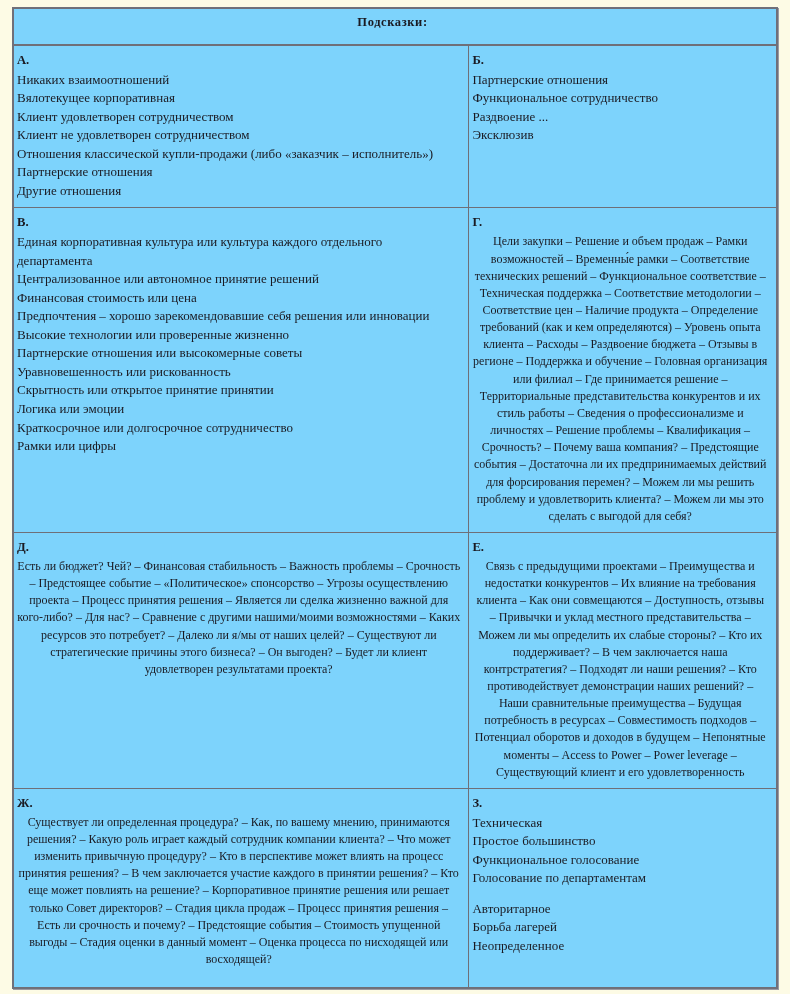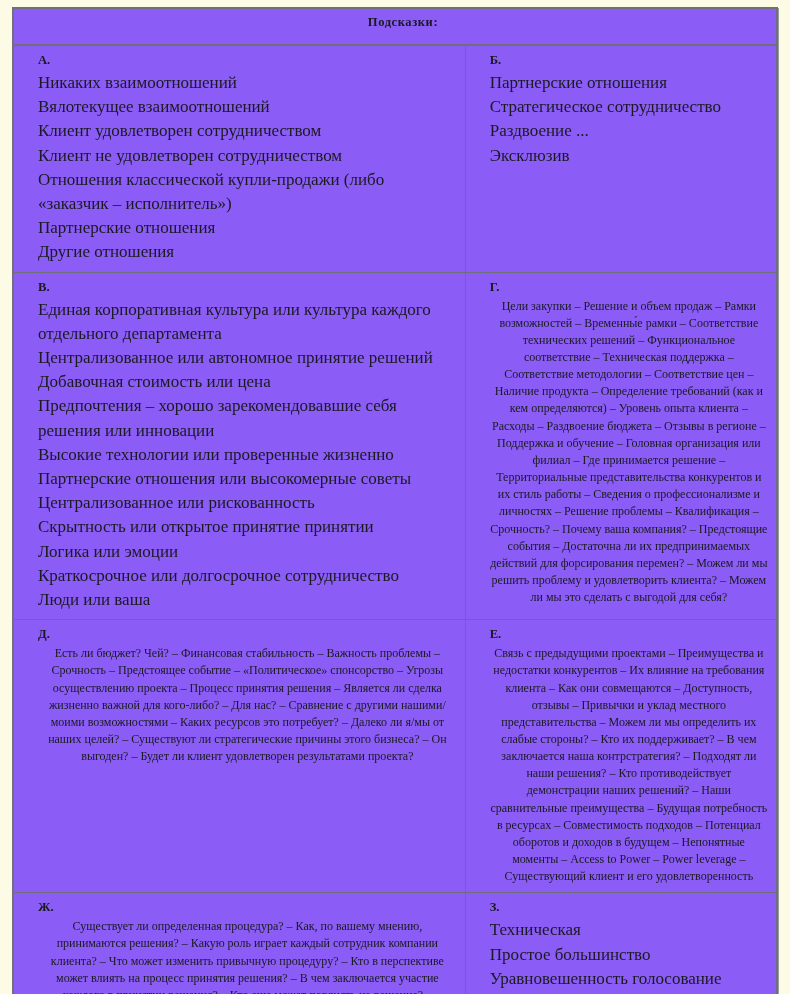--- a/index.html
+++ b/index.html
@@ -33,40 +33,40 @@
   }
   table.hints {
     width: 100%;
     border-collapse: collapse;
     table-layout: fixed;
     background: #ffffff;
   }
   table.hints td {
     border: 1px solid #6f6f78;
     vertical-align: top;
-    padding: 6px 8px 7px 24px;
-    background: #8b5cf6;
+    padding: 6px 8px 7px 3px;
+    background: #7dd3fc;
   }
   .title-cell {
     text-align: center;
     font-weight: bold;
     font-size: 12.5px;
     letter-spacing: 0.6px;
     padding-top: 7px;
     padding-bottom: 8px;
   }
   .letter {
     font-weight: bold;
     font-size: 12.6px;
     line-height: 1.42;
     margin-bottom: 1px;
     display: block;
   }
   .lines {
-    font-size: 17px;
+    font-size: 13px;
     line-height: 1.425;
   }
   .lines .ln {
     display: block;
     white-space: normal;
   }
   .lines .ln.blank {
     height: 0.9em;
   }
   .para {
@@ -99,54 +99,54 @@
     </table>
 
     <table class="hints">
       <tbody>
 
         <tr class="r-ab">
           <td style="width:60%">
             <span class="letter">А.</span>
             <div class="lines">
                 <span class="ln">Никаких взаимоотношений</span>
-                <span class="ln">Вялотекущее взаимоотношений</span>
+                <span class="ln">Вялотекущее корпоративная</span>
                 <span class="ln">Клиент удовлетворен сотрудничеством</span>
                 <span class="ln">Клиент не удовлетворен сотрудничеством</span>
                 <span class="ln">Отношения классической купли-продажи (либо «заказчик – исполнитель»)</span>
                 <span class="ln">Партнерские отношения</span>
                 <span class="ln">Другие отношения</span>
               </div>
           </td>
           <td style="width:40%">
             <span class="letter">Б.</span>
             <div class="lines">
                 <span class="ln">Партнерские отношения</span>
-                <span class="ln">Стратегическое сотрудничество</span>
+                <span class="ln">Функциональное сотрудничество</span>
                 <span class="ln">Раздвоение ...</span>
                 <span class="ln">Эксклюзив</span>
               </div>
           </td>
         </tr>
 
         <tr class="r-vg">
           <td style="width:45.3%">
             <span class="letter">В.</span>
             <div class="lines">
                 <span class="ln">Единая корпоративная культура или культура каждого отдельного департамента</span>
                 <span class="ln">Централизованное или автономное принятие решений</span>
-                <span class="ln">Добавочная стоимость или цена</span>
+                <span class="ln">Финансовая стоимость или цена</span>
                 <span class="ln">Предпочтения – хорошо зарекомендовавшие себя решения или инновации</span>
                 <span class="ln">Высокие технологии или проверенные жизненно</span>
                 <span class="ln">Партнерские отношения или высокомерные советы</span>
-                <span class="ln">Централизованное или рискованность</span>
+                <span class="ln">Уравновешенность или рискованность</span>
                 <span class="ln">Скрытность или открытое принятие принятии</span>
                 <span class="ln">Логика или эмоции</span>
                 <span class="ln">Краткосрочное или долгосрочное сотрудничество</span>
-                <span class="ln">Люди или ваша</span>
+                <span class="ln">Рамки или цифры</span>
               </div>
           </td>
           <td style="width:54.7%">
             <span class="letter">Г.</span>
             <div class="para">Цели закупки – Решение и объем продаж – Рамки возможностей – Временны́е рамки – Соответствие технических решений – Функциональное соответствие – Техническая поддержка – Соответствие методологии – Соответствие цен – Наличие продукта – Определение требований (как и кем определяются) – Уровень опыта клиента – Расходы – Раздвоение бюджета – Отзывы в регионе – Поддержка и обучение – Головная организация или филиал – Где принимается решение – Территориальные представительства конкурентов и их стиль работы – Сведения о профессионализме и личностях – Решение проблемы – Квалификация – Срочность? – Почему ваша компания? – Предстоящие события – Достаточна ли их предпринимаемых действий для форсирования перемен? – Можем ли мы решить проблему и удовлетворить клиента? – Можем ли мы это сделать с выгодой для себя?</div>
           </td>
         </tr>
 
         <tr class="r-de">
           <td style="width:45.3%">
@@ -162,21 +162,21 @@
         <tr class="r-jz">
           <td style="width:51%">
             <span class="letter">Ж.</span>
             <div class="para">Существует ли определенная процедура? – Как, по вашему мнению, принимаются решения? – Какую роль играет каждый сотрудник компании клиента? – Что может изменить привычную процедуру? – Кто в перспективе может влиять на процесс принятия решения? – В чем заключается участие каждого в принятии решения? – Кто еще может повлиять на решение? – Корпоративное принятие решения или решает только Совет директоров? – Стадия цикла продаж – Процесс принятия решения – Есть ли срочность и почему? – Предстоящие события – Стоимость упущенной выгоды – Стадия оценки в данный момент – Оценка процесса по нисходящей или восходящей?</div>
           </td>
           <td style="width:49%">
             <span class="letter">З.</span>
             <div class="lines">
                 <span class="ln">Техническая</span>
                 <span class="ln">Простое большинство</span>
-                <span class="ln">Уравновешенность голосование</span>
+                <span class="ln">Функциональное голосование</span>
                 <span class="ln">Голосование по департаментам</span>
                 <span class="ln blank"></span>
                 <span class="ln">Авторитарное</span>
                 <span class="ln">Борьба лагерей</span>
                 <span class="ln">Неопределенное</span>
               </div>
           </td>
         </tr>
 
       </tbody>

